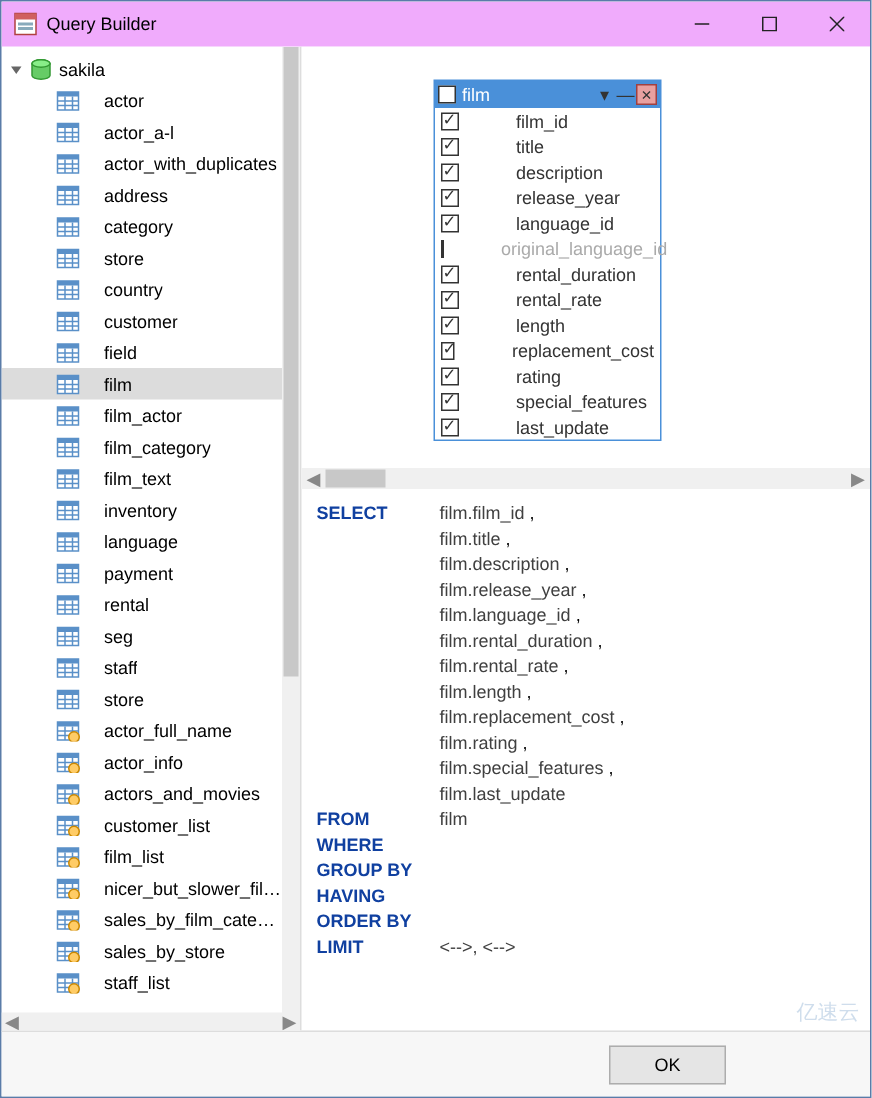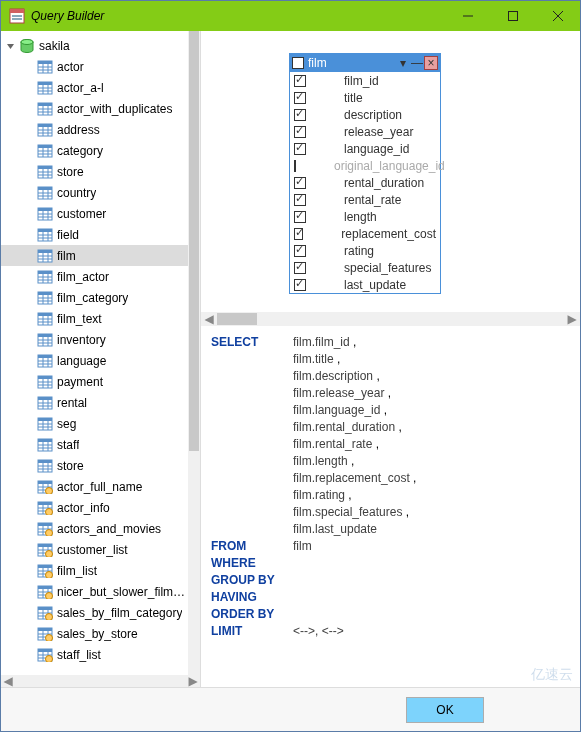--- a/index.html
+++ b/index.html
@@ -1,26 +1,26 @@
 <!DOCTYPE html>
 <html><head>
 <meta charset="utf-8">
 <style>
 * { box-sizing: border-box; margin: 0; padding: 0; font-family: "Segoe UI", Tahoma, sans-serif; font-size: 12px; }
 body { background: #fff; width: 581px; height: 732px; overflow: hidden; border: 1px solid #5a7ca8; display: flex; flex-direction: column; }
-.titlebar { height: 30px; display: flex; align-items: center; padding: 0 0 0 8px; background: #84cc16; font-style: italic; }
+.titlebar { height: 30px; display: flex; align-items: center; padding: 0 0 0 8px; background: #f0abfc; }
 .titlebar .app-icon { width: 16px; height: 16px; margin-right: 6px; }
 .titlebar .title { flex: 1; color: #000; }
 .titlebar .winbtn { width: 45px; height: 30px; display: flex; align-items: center; justify-content: center; color: #222; }
 .main { flex: 1; display: flex; overflow: hidden; }
 .sidebar { width: 200px; border-right: 1px solid #ddd; position: relative; overflow: hidden; }
 .tree { height: 100%; width: 188px; overflow-y: auto; padding: 4px 0; }
 .tree-item { display: flex; align-items: center; height: 21px; padding-left: 4px; white-space: nowrap; }
 .tree-item.db { padding-left: 4px; }
-.tree-item.tbl { padding-left: 36px; }
+.tree-item.tbl { padding-left: 36px; gap: 12px; }
 .tree-item.selected { background: #dcdcdc; }
 .expander { width: 12px; height: 12px; margin-right: 2px; display: inline-flex; align-items: center; justify-content: center; }
 .db-icon { width: 16px; height: 16px; margin-right: 4px; }
 .tbl-icon { width: 16px; height: 14px; margin-right: 4px; flex-shrink: 0; }
 .tree-label { color: #000; overflow: hidden; text-overflow: ellipsis; }
 .vscroll { position: absolute; right: 0; top: 0; bottom: 0; width: 12px; background: #f0f0f0; }
 .vscroll .thumb { position: absolute; left: 1px; right: 1px; top: 0; height: 420px; background: #c8c8c8; }
 .hscroll-bottom { position: absolute; left: 0; right: 0; bottom: 0; height: 12px; background: #f0f0f0; display: flex; }
 .hscroll-bottom .arrow { width: 14px; display: flex; align-items: center; justify-content: center; color: #888; }
 .content { flex: 1; display: flex; flex-direction: column; overflow: hidden; }
@@ -40,21 +40,21 @@
 .canvas-hscroll .arrow { width: 16px; text-align: center; color: #888; }
 .canvas-hscroll .track { flex: 1; height: 14px; background: #f0f0f0; position: relative; }
 .canvas-hscroll .thumb { position: absolute; left: 0; width: 40px; top: 1px; bottom: 1px; background: #c8c8c8; }
 .sql { flex: 1; padding: 8px 10px; overflow: auto; line-height: 17px; }
 .sql-row { display: flex; }
 .kw { color: #1040a0; font-weight: bold; width: 82px; flex-shrink: 0; }
 .hint { color: #a0a0a0; }
 .fld { color: #404040; }
 .sql-line { padding-left: 82px; }
 .footer { height: 44px; border-top: 1px solid #ddd; display: flex; align-items: center; justify-content: flex-end; padding: 0 10px; gap: 8px; background: #f7f7f7; }
-.footer button { width: 78px; height: 26px; background: #7dd3fc; border: 1px solid #adadad; }
+.footer button { width: 78px; height: 26px; background: #e5e5e5; border: 1px solid #adadad; }
 .watermark { position: absolute; right: 8px; bottom: 48px; opacity: 0.3; font-size: 14px; color: #6090c0; pointer-events: none; }
 .sidebar-wrap { position: relative; height: 100%; }
 </style>
 </head>
 <body>
 
 <div class="titlebar">
   <span class="app-icon">
     <svg width="16" height="16">
         <rect x="1" y="1" width="14" height="14" fill="#fff" stroke="#b04040"></rect>

